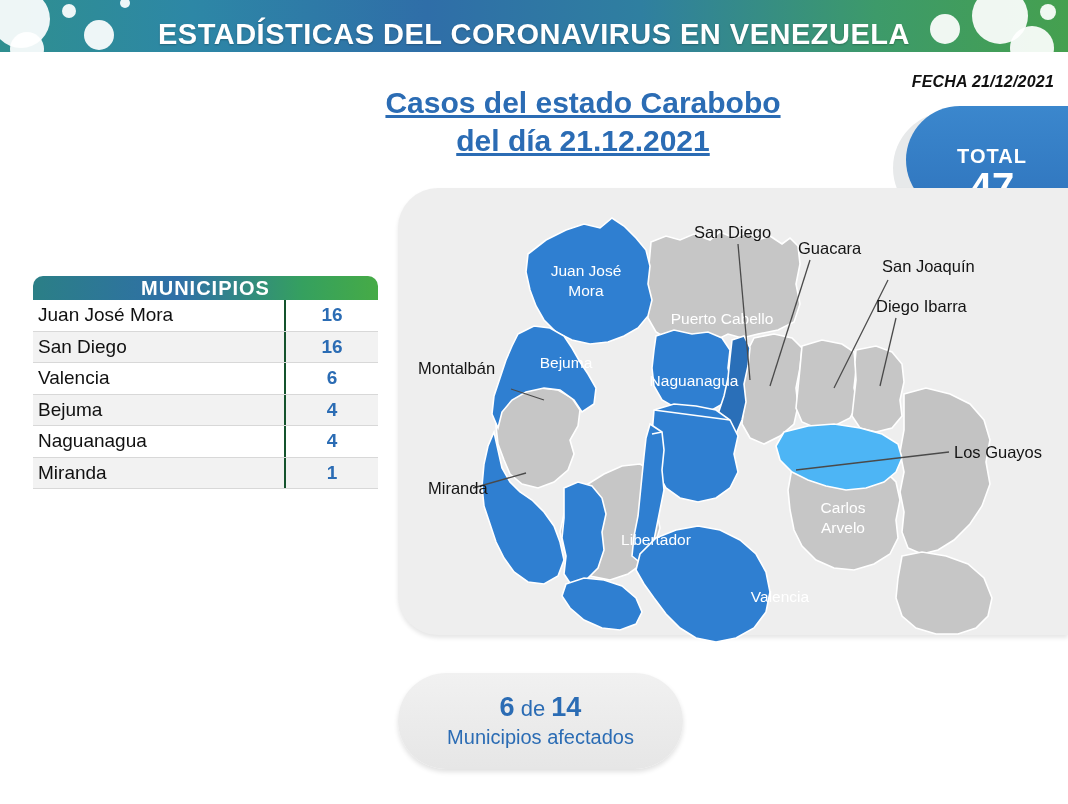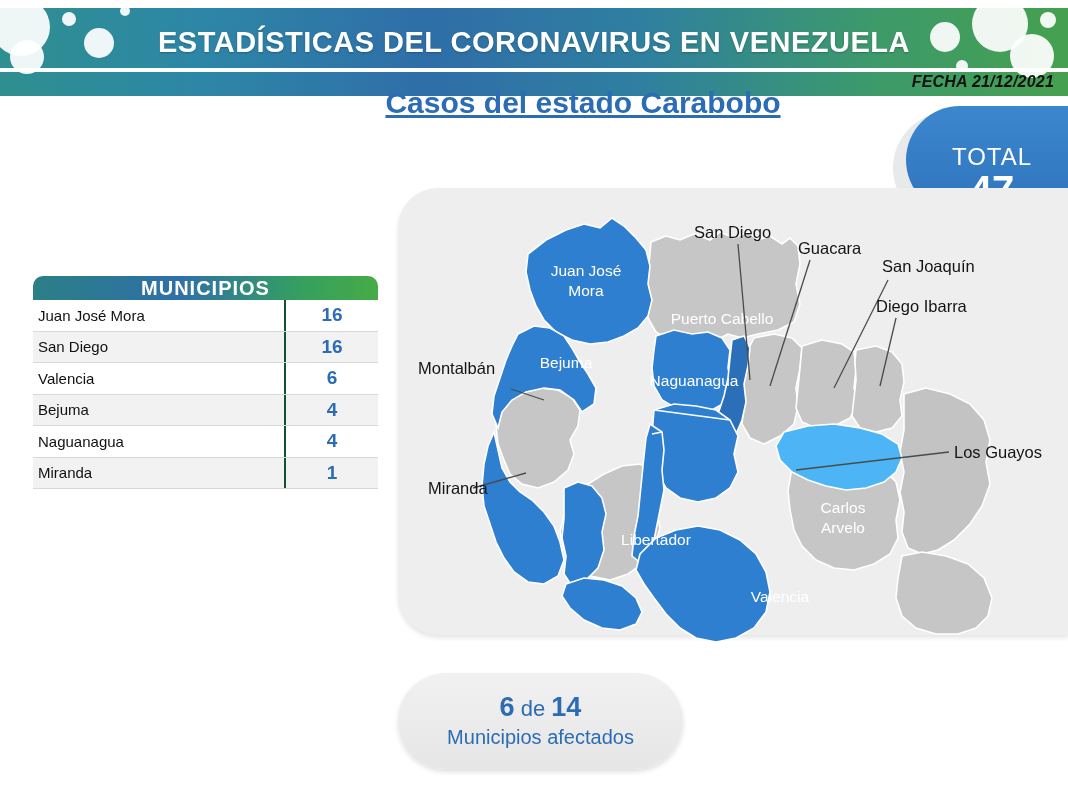--- a/index.html
+++ b/index.html
@@ -6,24 +6,23 @@
   body{
     width:1068px;height:804px;
     background:#ffffff;
     font-family:"Liberation Sans", sans-serif;
     overflow:hidden;
     position:relative;
   }
 
   
   #header-banner{
-    position:absolute;left:0;top:0;width:1068px;height:88px;
+    position:absolute;left:0;top:0;width:1068px;height:52px;
     background:linear-gradient(90deg,#2f8f8f 0%,#2d87a6 18%,#2f6ea8 40%,#2f7fa0 60%,#3d9a6a 82%,#45a04f 100%);
     overflow:hidden;
-    margin-top:8px;
   }
   #header-banner .virus{
     position:absolute;border-radius:50%;
     background:rgba(255,255,255,.92);
     pointer-events:none;
   }
   #banner-title{
     position:absolute;left:0;top:0;width:1068px;height:68px;
     display:flex;align-items:center;justify-content:center;
     color:#ffffff;font-weight:bold;font-size:29px;letter-spacing:.5px;
@@ -55,41 +54,41 @@
     position:absolute;left:893px;top:112px;width:185px;height:112px;
     background:#e7e9ea;border-radius:56px 0 0 56px;
   }
   #total-badge{
     position:absolute;left:906px;top:106px;width:172px;height:108px;
     background:linear-gradient(180deg,#3b87cd 0%,#2f74bd 100%);
     border-radius:54px 0 0 54px;
     display:flex;flex-direction:column;align-items:center;justify-content:center;
     color:#ffffff;
   }
-  #total-label{font-size:24px;font-weight:normal;letter-spacing:1px;margin-top:33px;}
+  #total-label{font-size:20px;font-weight:bold;letter-spacing:1px;margin-top:33px;}
   #total-value{font-size:40px;font-weight:bold;line-height:42px;margin-top:-2px;}
 
   
   #muni-table{
     position:absolute;left:33px;top:276px;width:345px;
   }
   #muni-head{
     height:24px;border-radius:10px 10px 0 0;
     background:linear-gradient(90deg,#2b7f86 0%,#2f6fa8 42%,#35a05f 78%,#46ab46 100%);
     display:flex;align-items:center;justify-content:center;
     color:#ffffff;font-weight:bold;font-size:20px;letter-spacing:1px;
   }
   .muni-row{
     display:flex;align-items:center;height:30.5px;
     border-bottom:1px solid #d8d8d8;
     background:#ffffff;
   }
   .muni-row.alt{background:#f2f2f2;}
   .muni-name{
-    flex:1;padding-left:5px;font-size:15px;color:#111111;
+    flex:1;padding-left:5px;font-size:19px;color:#111111;
     white-space:nowrap;overflow:hidden;
   }
   .muni-count{
     width:92px;text-align:center;font-size:19px;font-weight:bold;color:#2b6cb4;
     border-left:2px solid #14532d;align-self:stretch;
     display:flex;align-items:center;justify-content:center;
   }
 
   
   #map-panel{
@@ -135,20 +134,21 @@
   <div class="virus" style="left:956px;top:52px;width:12px;height:12px;"></div>
   <div class="virus" style="left:1040px;top:4px;width:16px;height:16px;"></div>
   <div id="banner-title">ESTADÍSTICAS DEL CORONAVIRUS EN VENEZUELA</div>
 </div>
 <div id="header-underline"></div>
 
 <div id="fecha">FECHA 21/12/2021</div>
 
 <div id="page-title">
   <span>Casos del estado Carabobo</span>
+  <span class="l2">del día 21.12.2021</span>
 </div>
 
 <div id="total-badge-shadow"></div>
 <div id="total-badge">
   <div id="total-label">TOTAL</div>
   <div id="total-value">47</div>
 </div>
 
 <div id="muni-table">
   <div id="muni-head">MUNICIPIOS</div>

